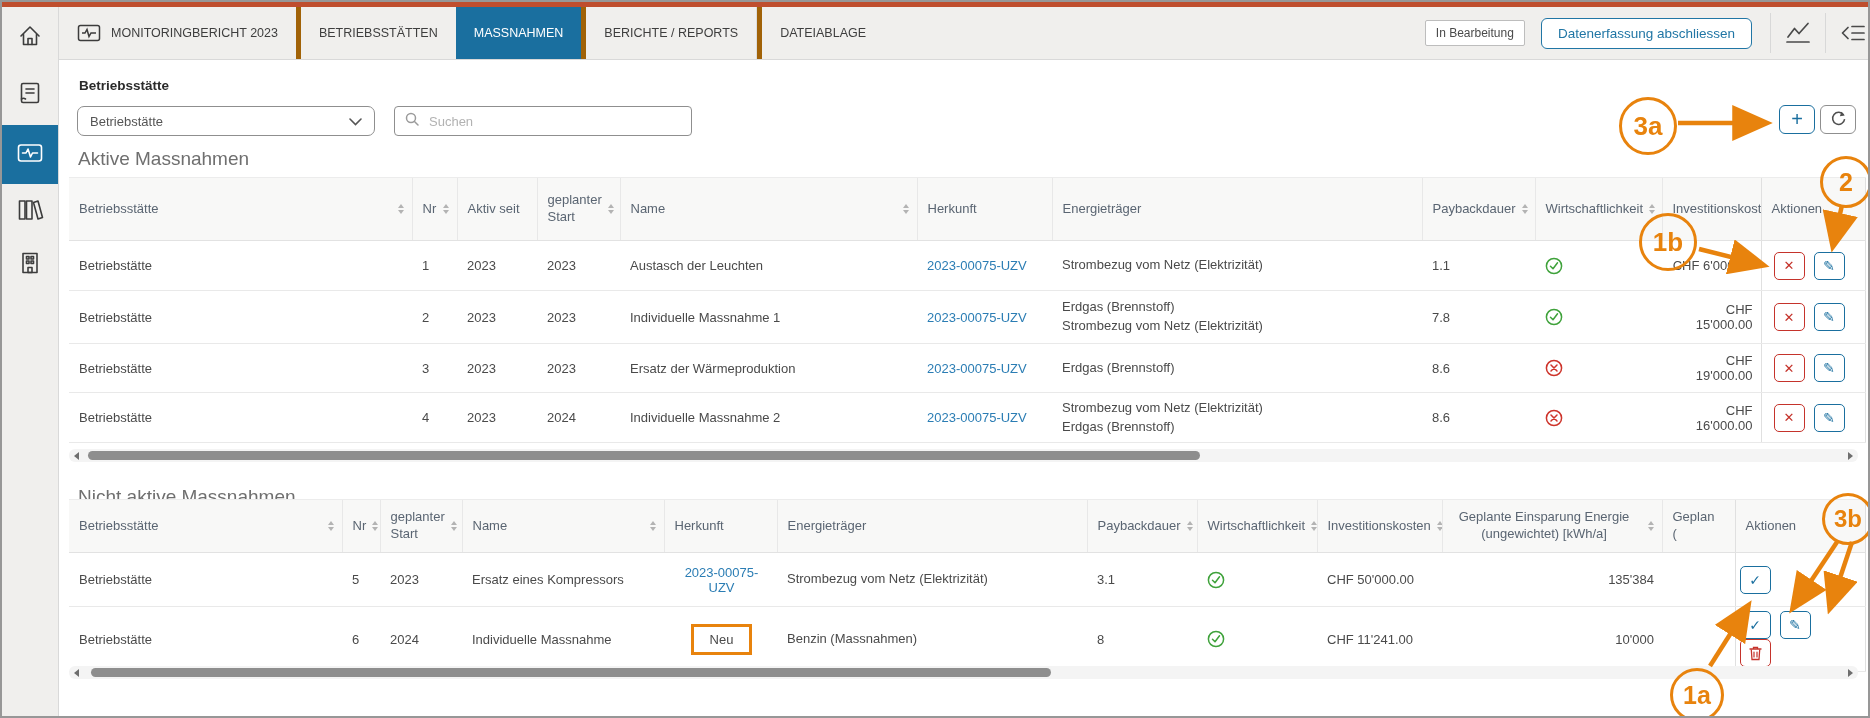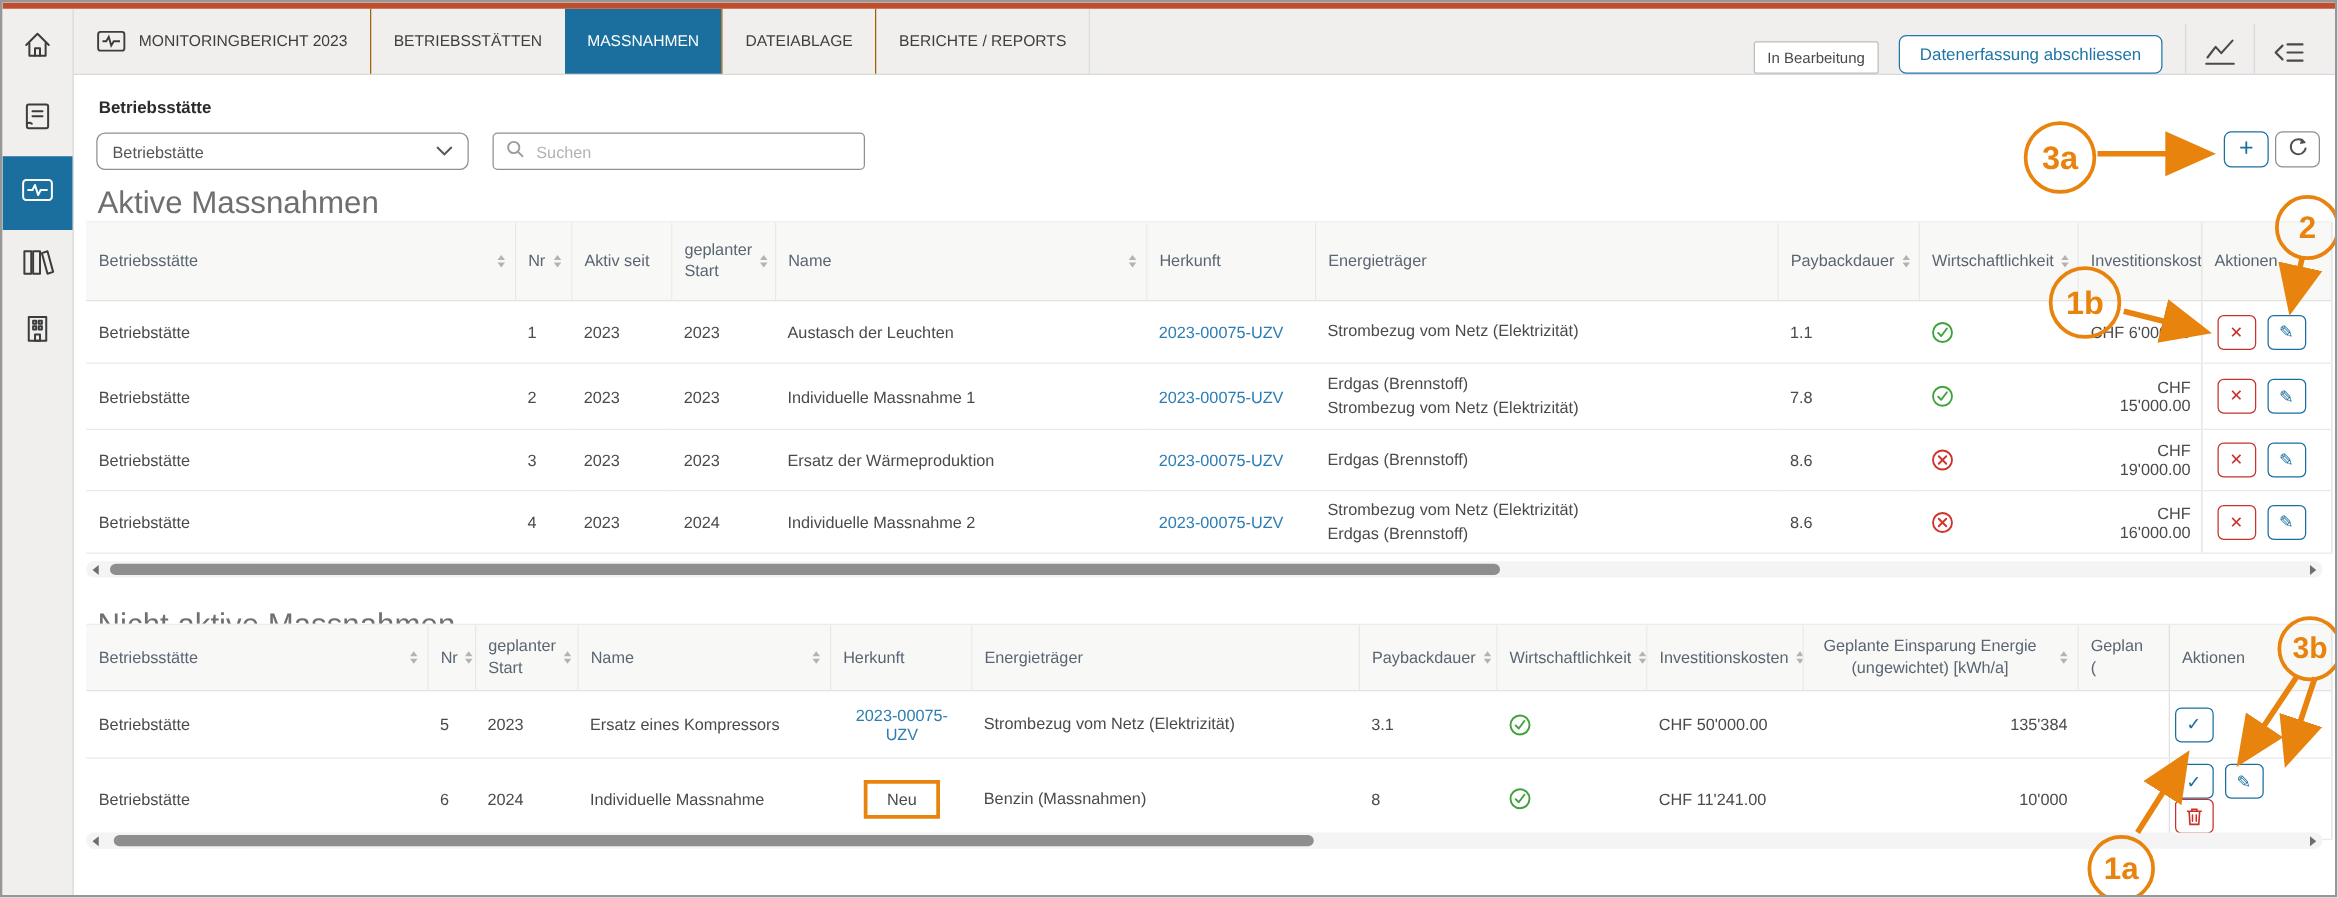--- a/index.html
+++ b/index.html
@@ -8,47 +8,47 @@
 
   
   .sidebar{position:absolute;left:0;top:5px;width:57px;height:709px;background:#F0EFED;border-right:1px solid #D9D9D9;box-sizing:border-box;z-index:5;}
   .side-tile{position:absolute;left:0;width:56px;display:flex;align-items:center;justify-content:center;cursor:pointer;}
   .side-tile.active{background:#1A6F9F;}
   .side-tile svg{stroke:#3C3C3C;fill:none;stroke-width:1.6;stroke-linecap:round;stroke-linejoin:round;}
   .side-tile.active svg{stroke:#FFFFFF;}
 
   
   .navbar{position:absolute;left:57px;top:5px;width:1811px;height:53px;background:#F0EFED;border-bottom:1px solid #D9D9D9;box-sizing:border-box;display:flex;align-items:stretch;z-index:4;}
-  .tab{display:flex;align-items:center;padding:0 18px;font-size:12.5px;color:#3E3E3E;border-left:1px solid #a16207;cursor:pointer;white-space:nowrap;}
+  .tab{display:flex;align-items:center;padding:0 18px;font-size:12.5px;color:#3E3E3E;border-left:5px solid #a16207;cursor:pointer;white-space:nowrap;}
   .tab:first-child{border-left:none;}
   .tab.last{border-right:1px solid #DCDCDC;}
   .tab.active{background:#1A6F9F;color:#FFFFFF;border-left:none;}
   .tab .tab-ico{margin-right:10px;display:flex;}
   .tab .tab-ico svg{stroke:#3C3C3C;fill:none;stroke-width:1.5;}
-  .nav-right{margin-left:auto;display:flex;align-items:flex-end;padding-right:22px;}
+  .nav-right{margin-left:auto;display:flex;align-items:center;padding-right:0;}
   .badge{border:1px solid #BDBDBD;background:#FFFFFF;color:#4A4A4A;font-size:12px;padding:5px 10px;border-radius:2px;white-space:nowrap;}
   .btn-finish{margin-left:16px;border:1px solid #2176A5;background:#FFFFFF;color:#2176A5;font-size:13.5px;padding:7px 16px;border-radius:6px;white-space:nowrap;cursor:pointer;}
   .nav-sep{width:1px;height:40px;background:#D8D8D8;margin:0 10px;}
   .nav-ico{width:34px;height:34px;display:flex;align-items:center;justify-content:center;cursor:pointer;}
   .nav-ico svg{stroke:#4A4A4A;fill:none;stroke-width:1.7;stroke-linecap:round;stroke-linejoin:round;}
 
   
   .filter-label{position:absolute;left:77px;top:76px;font-size:13.5px;font-weight:bold;color:#2B2B2B;}
   .dropdown{position:absolute;left:75px;top:104px;width:298px;height:30px;border:1px solid #8F8F8F;border-radius:7px;background:#FFF;display:flex;align-items:center;padding:0 12px;box-sizing:border-box;cursor:pointer;}
   .dropdown .dd-text{flex:1;font-size:13px;color:#555;}
   .searchbox{position:absolute;left:392px;top:104px;width:298px;height:30px;border:1px solid #8F8F8F;border-radius:4px;background:#FFF;display:flex;align-items:center;padding:0 10px;box-sizing:border-box;}
   .searchbox input{border:none;outline:none;flex:1;font-size:13px;color:#ec4899;margin-left:8px;font-family:inherit;background:transparent;}
   .searchbox input::placeholder{color:#B2B2B2;}
 
   .sq-btn{position:absolute;top:103px;width:36px;height:29px;border-radius:6px;background:#FFF;display:flex;align-items:center;justify-content:center;cursor:pointer;box-sizing:border-box;}
   .btn-add{left:1777px;border:1px solid #1A6F9F;color:#1A6F9F;font-size:20px;font-weight:400;}
   .btn-refresh{left:1818px;border:1px solid #8F8F8F;}
 
   
-  .sec-title{position:absolute;left:76px;font-size:25px;color:#6F6F6F;font-weight:400;text-align:right;}
+  .sec-title{position:absolute;left:76px;font-size:19px;color:#6F6F6F;font-weight:400;text-align:right;}
 
   
   .tbl{position:absolute;left:67px;width:1796px;border-collapse:collapse;table-layout:fixed;background:#FFF;border-right:1px solid #E0E0E0;}
   .tbl th{background:#F8F8F7;border-top:1px solid #ECECEC;border-bottom:1px solid #E2E2E2;border-left:1px solid #E8E8E8;font-weight:400;font-size:13px;color:#5A6572;text-align:left;padding:4px 8px 4px 10px;overflow:hidden;vertical-align:middle;}
   .tbl th:first-child{border-left:none;}
   .tbl td{border-bottom:1px solid #E9E9E9;font-size:13px;color:#4A4A4A;padding:4px 8px 4px 10px;vertical-align:middle;overflow:hidden;}
   .th-flex{display:flex;align-items:center;justify-content:space-between;white-space:normal;}
   .th-flex.nowrap{white-space:nowrap;}
   .th-flex .lbl{flex:0 1 auto;line-height:1.3;}
   .th-center{justify-content:center;text-align:center;gap:6px;}
@@ -149,25 +149,25 @@
           </svg>
       </span>
       <span>MONITORINGBERICHT 2023</span>
     </div>
     <div class="tab">
         <span>BETRIEBSSTÄTTEN</span>
       </div>
     <div class="tab active">
         <span>MASSNAHMEN</span>
       </div>
+    <div class="tab last">
+        <span>BERICHTE / REPORTS</span>
+      </div>
     <div class="tab">
         <span>DATEIABLAGE</span>
-      </div>
-    <div class="tab last">
-        <span>BERICHTE / REPORTS</span>
       </div>
 
     <div class="nav-right">
       <span class="badge">In Bearbeitung</span>
       <button class="btn-finish">Datenerfassung abschliessen</button>
       <div class="nav-sep" style="margin-left:18px;"></div>
       <div class="nav-ico">
         <svg width="28" height="26" viewBox="0 0 28 26">
             <path d="M3 22 H25"></path>
             <polyline points="4,17 10.5,8.5 15,13.5 24,3.5"></polyline>

